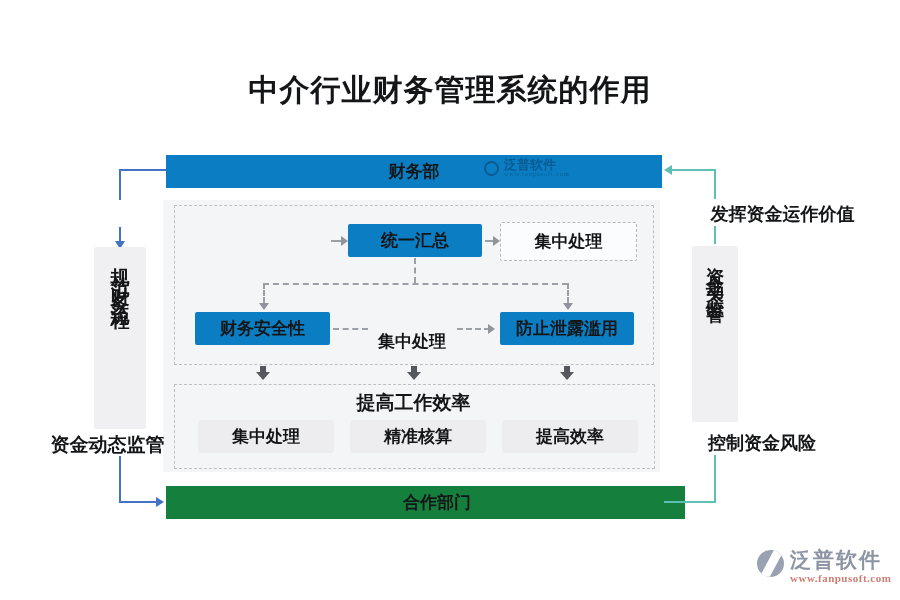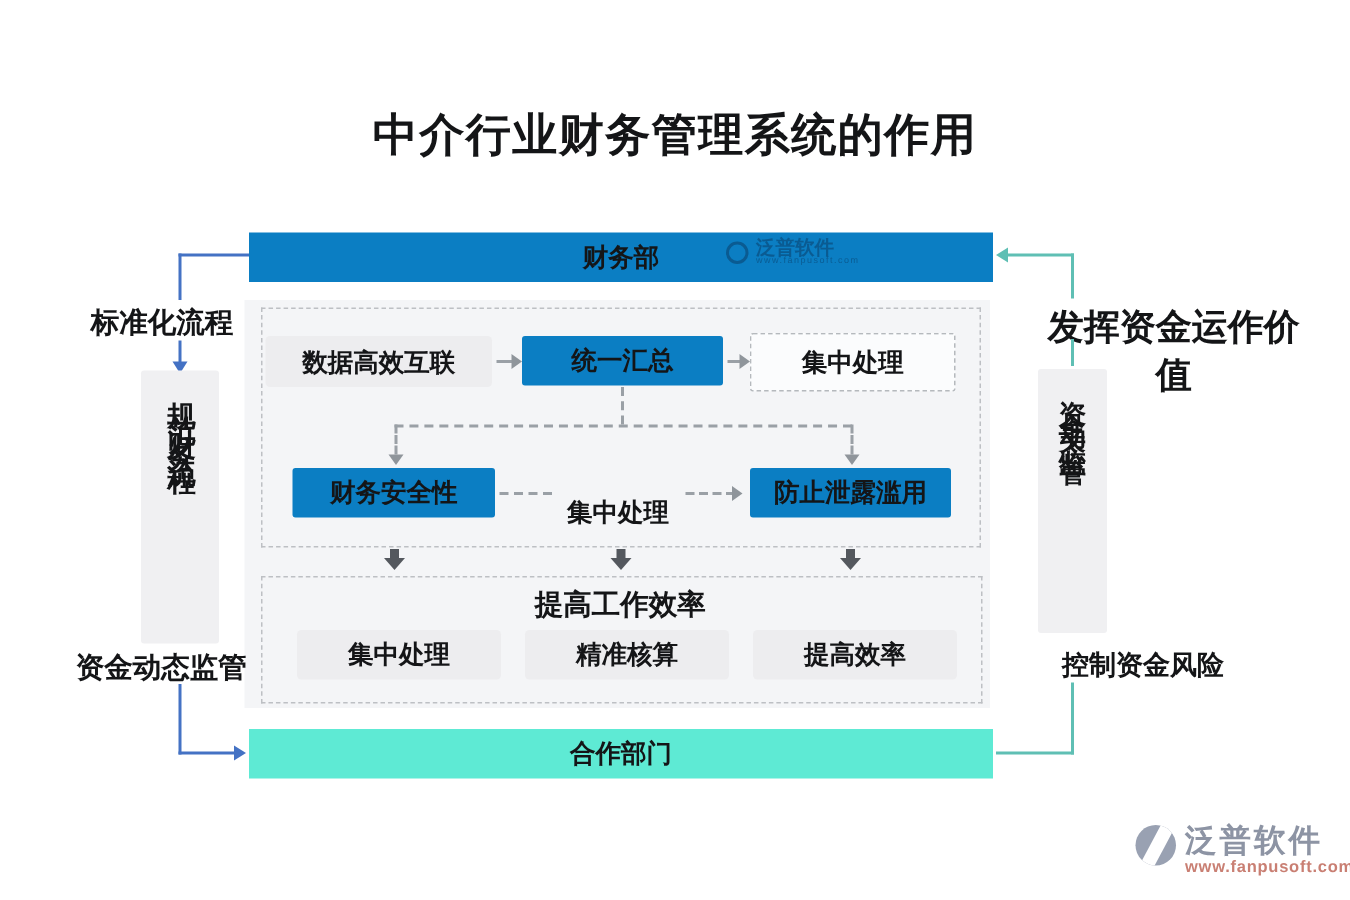--- a/index.html
+++ b/index.html
@@ -1,24 +1,24 @@
 <!DOCTYPE html>
 <html><head>
 <meta charset="utf-8">
 <style>
   html,body{margin:0;padding:0;background:#ffffff;}
   .frame{position:relative;width:900px;height:600px;background:#ffffff;overflow:hidden;
-         font-family:Liberation Sans, sans-serif;color:#141517;}
+         font-family:Liberation Serif, serif;color:#141517;}
   .abs{position:absolute;}
 
   .title{left:0;top:70px;width:900px;font-size:30px;font-weight:bold;letter-spacing:1px;text-align:center;}
 
   .bar{display:flex;align-items:center;justify-content:center;font-weight:bold;font-size:17px;}
   .bar-blue{left:166px;top:155px;width:496px;height:33px;background:#0b7ec3;}
-  .bar-green{left:166px;top:486px;width:496px;height:33px;background:#5eead4;}
+  .bar-green{left:166px;top:486px;width:496px;height:33px;background:#15803d;padding-left:23px;}
 
   .panel{left:163px;top:200px;width:497px;height:272px;background:#f4f5f7;}
   .dashed-group{border:1px dashed #bdc0c4;background:transparent;}
   .group1{left:174px;top:205px;width:478px;height:158px;}
   .group2{left:174px;top:384px;width:479px;height:83px;}
 
   .node{display:flex;align-items:center;justify-content:center;font-weight:bold;font-size:17px;}
   .gray-node{background:#ededef;border-radius:3px;}
   .blue-node{background:#0b7ec3;border-radius:2px;}
   .dashed-node{background:#fbfcfd;border:1px dashed #b5b9bd;border-radius:2px;}
@@ -76,23 +76,20 @@
     <span>
       <div class="wm-bar-text">泛普软件</div>
       <div class="wm-bar-caption">www.fanpusoft.com</div>
     </span>
   </div>
 
   <div class="abs panel"></div>
 
   <div class="abs dashed-group group1"></div>
 
-  <div class="abs node gray-node" style="left:177px;top:224px;width:151px;height:34px;">
-    <span>数据高效互联</span>
-  </div>
   <div class="abs dash-h" style="left:331px;top:240px;width:12px;"></div>
   <div class="abs head-right-gray" style="left:341px;top:236px;"></div>
 
   <div class="abs node blue-node" style="left:348px;top:224px;width:134px;height:33px;">
     <span>统一汇总</span>
   </div>
   <div class="abs dash-h" style="left:485px;top:240px;width:10px;"></div>
   <div class="abs head-right-gray" style="left:493px;top:236px;"></div>
 
   <div class="abs node dashed-node" style="left:500px;top:222px;width:135px;height:37px;">
@@ -141,33 +138,32 @@
   <div class="abs node gray-node" style="left:502px;top:420px;width:136px;height:33px;">
     <span>提高效率</span>
   </div>
 
   <div class="abs bar bar-green">
     <span>合作部门</span>
   </div>
 
   <div class="abs line-blue-h" style="left:119px;top:169px;width:47px;"></div>
   <div class="abs line-blue-v" style="left:119px;top:169px;height:31px;"></div>
-  <div class="abs side-label" style="left:18px;top:202px;width:180px;font-size:19px;">标准化流程</div>
   <div class="abs line-blue-v" style="left:119px;top:227px;height:15px;"></div>
   <div class="abs head-down-blue" style="left:115px;top:241px;"></div>
   <div class="abs vbox vbox-left">规范财务流程</div>
   <div class="abs side-label" style="left:10px;top:432px;width:195px;font-size:19px;">资金动态监管</div>
   <div class="abs line-blue-v" style="left:119px;top:456px;height:47px;"></div>
   <div class="abs line-blue-h" style="left:119px;top:501px;width:38px;"></div>
   <div class="abs head-right-blue" style="left:156px;top:497px;"></div>
 
   <div class="abs head-left-teal" style="left:664px;top:165px;"></div>
   <div class="abs line-teal-h" style="left:671px;top:169px;width:45px;"></div>
   <div class="abs line-teal-v" style="left:714px;top:169px;height:30px;"></div>
-  <div class="abs side-label" style="left:690px;top:202px;width:185px;font-size:24px;">发挥资金运作价值</div>
+  <div class="abs side-label" style="left:690px;top:202px;width:185px;font-size:18px;">发挥资金运作价值</div>
   <div class="abs line-teal-v" style="left:714px;top:226px;height:18px;"></div>
   <div class="abs vbox vbox-right">资金动态监管</div>
   <div class="abs side-label" style="left:692px;top:431px;width:140px;font-size:18px;">控制资金风险</div>
   <div class="abs line-teal-v" style="left:714px;top:455px;height:48px;"></div>
   <div class="abs line-teal-h" style="left:664px;top:501px;width:52px;"></div>
 
   <div class="abs wm-foot">
     <span class="wm-foot-logo"></span>
     <span>
       <div class="wm-foot-text">泛普软件</div>

